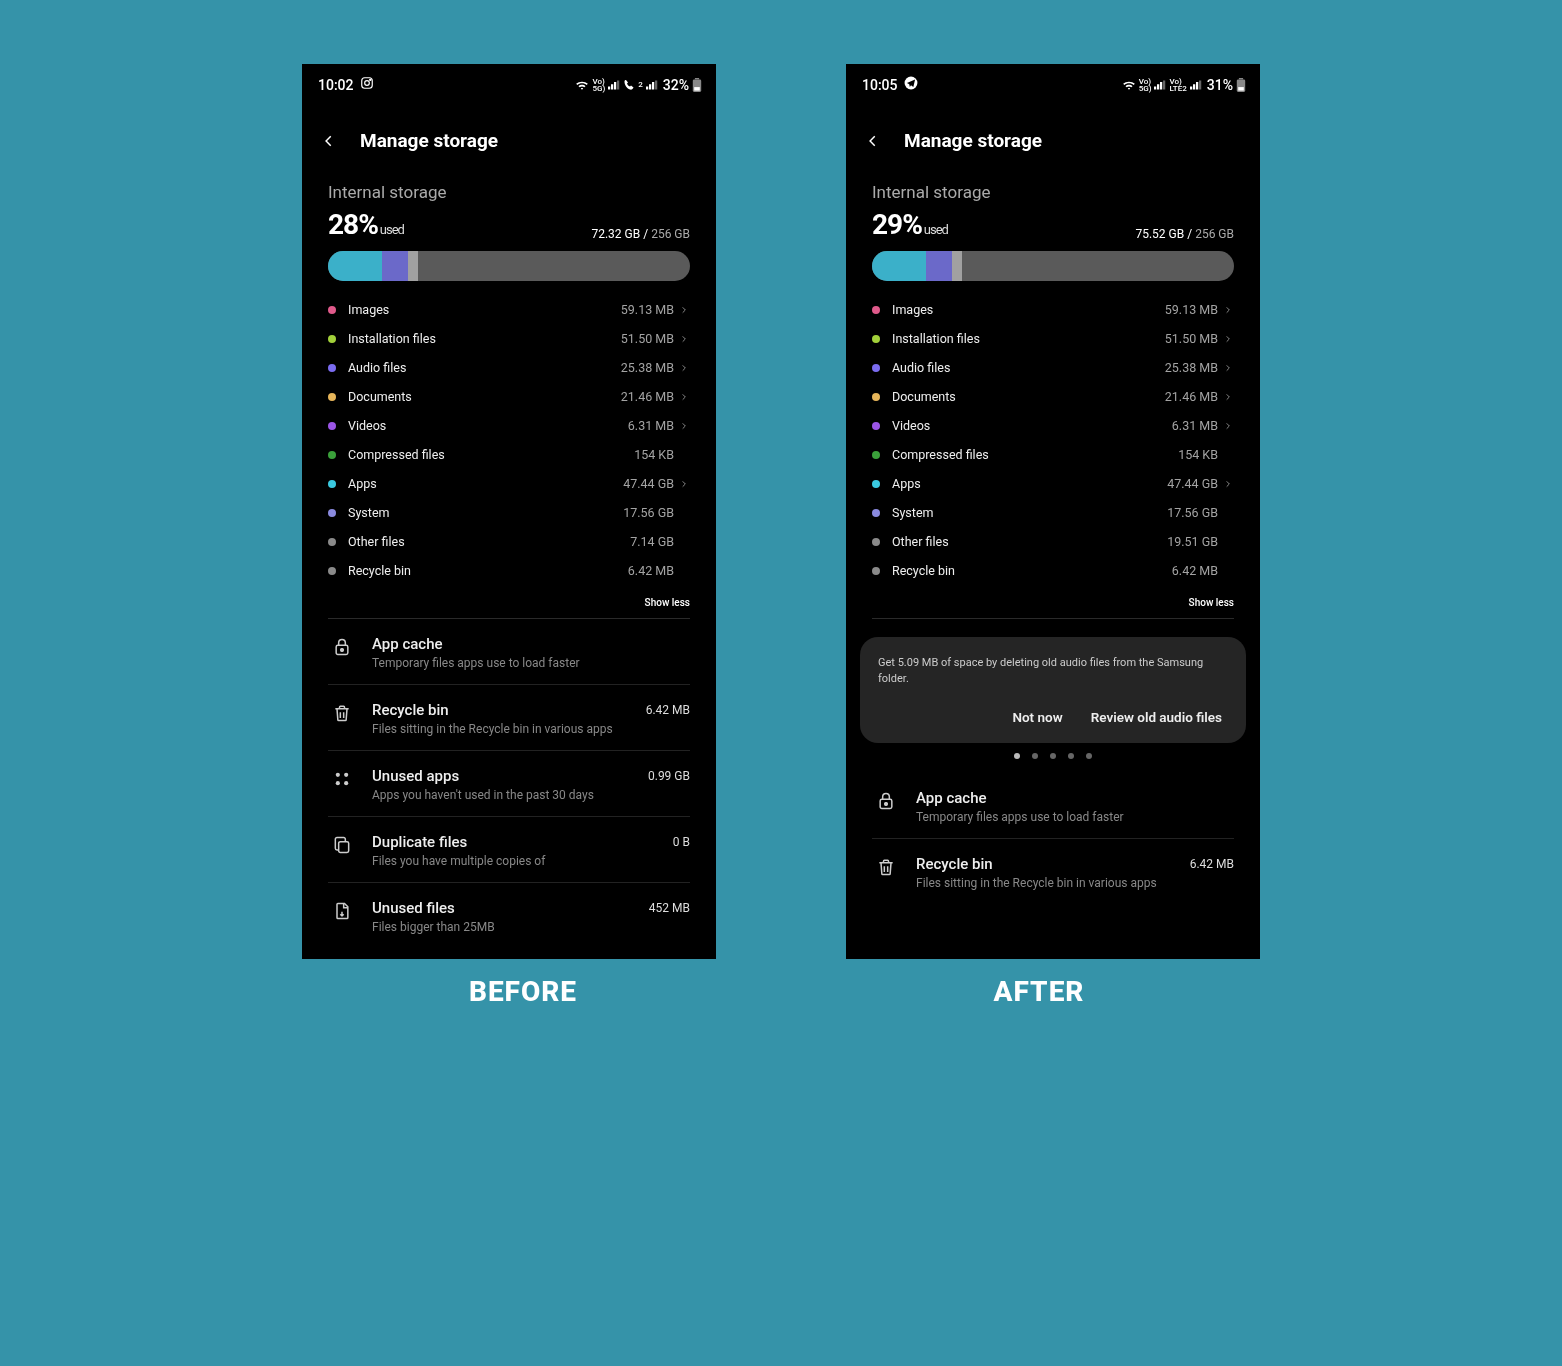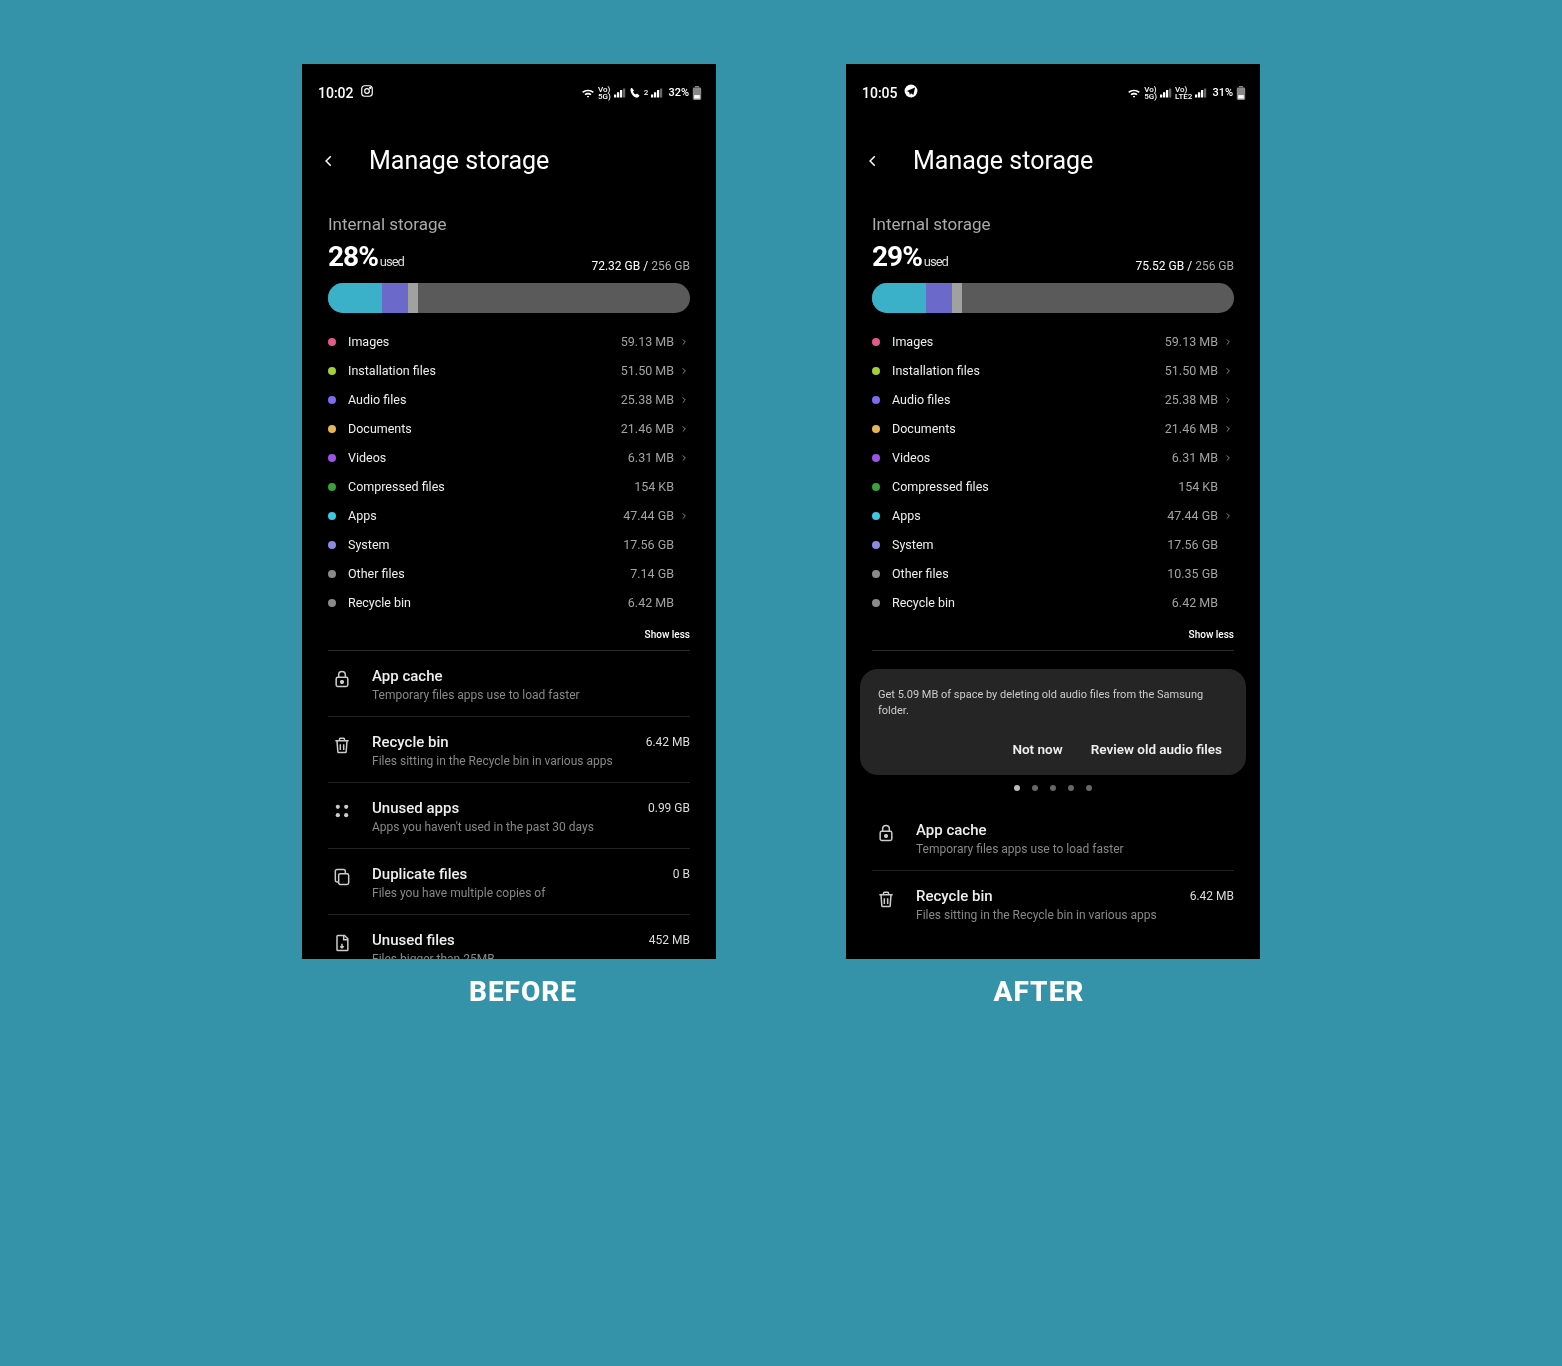--- a/index.html
+++ b/index.html
@@ -25,35 +25,35 @@
     background: #000;
     overflow: hidden;
     color: #fff;
     font-size: 13px;
     position: relative;
   }
   .status-bar {
     display: flex;
     justify-content: space-between;
     align-items: center;
-    padding: 20px 14px 6px 16px;
+    padding: 12px 14px 6px 16px;
     font-size: 14px;
     font-weight: 500;
   }
   .status-left { display:flex; align-items:center; gap:6px; }
   .status-right { display:flex; align-items:center; gap:3px; font-size:11px; }
   .status-right svg { vertical-align: middle; }
   .header {
     display: flex;
     align-items: center;
     gap: 14px;
     padding: 22px 18px 18px 18px;
   }
   .header .back { width:18px; height:18px; display:inline-flex; align-items:center; justify-content:center; }
-  .header h1 { font-size: 25px; font-weight: 400; margin:17px; }
+  .header h1 { font-size: 19px; font-weight: 700; margin:8px; }
   .section { padding: 0 14px; }
   .sub { color:#aaa; font-size:17px; margin:4px 12px 6px; }
   .percent-row { display:flex; justify-content:space-between; align-items:flex-end; margin:0 12px 10px; }
   .percent { font-size: 28px; font-weight:700; letter-spacing:-1px;}
   .percent small { font-size:13px; font-weight:400; color:#ddd; margin-left:2px;}
   .totals { font-size:12px; color:#fff; }
   .totals .cap { color:#aaa; }
   .bar {
     height: 30px;
     background:#5a5a5a;
@@ -96,21 +96,21 @@
     padding: 18px 18px 10px;
   }
   .card-msg { font-size:11px; color:#ccc; line-height:1.45;}
   .card-actions { display:flex; justify-content:flex-end; gap:28px; padding: 22px 6px 8px; font-size:13.5px; font-weight:600; color:#eee;}
   .dots { display:flex; gap:12px; justify-content:center; margin:6px 0 14px;}
   .dots span { width:6px; height:6px; border-radius:50%; background:#666;}
   .dots span.on{ background:#bbb;}
   .caption-row { display:flex; gap:102px; }
   .caption { width:414px; text-align:center; color:#fff; font-weight:800; font-size:28px; letter-spacing:1px;}
 
-  .battery-pct { font-size:11px; font-weight:500; margin-left:2px;}
+  .battery-pct { font-size:14px; font-weight:500; margin-left:2px;}
 </style>
 </head>
 <body>
 
 <div class="row">
 
   <div class="phone">
     <div class="status-bar">
       <div class="status-left">
         <span>10:02</span>
@@ -492,21 +492,21 @@
             <span class="cat-size">17.56 GB</span>
             <span class="chev hidden">
               <svg width="8" height="12" viewBox="0 0 24 24" fill="none" stroke="#888" stroke-width="3">
                 <path d="M8 4l8 8-8 8"></path>
               </svg>
             </span>
           </div>
           <div class="cat-row">
             <span class="dot" style="background:#8a8a8a"></span>
             <span class="cat-label">Other files</span>
-            <span class="cat-size">10.35 GB</span>
+            <span class="cat-size">19.51 GB</span>
             <span class="chev hidden">
               <svg width="8" height="12" viewBox="0 0 24 24" fill="none" stroke="#888" stroke-width="3">
                 <path d="M8 4l8 8-8 8"></path>
               </svg>
             </span>
           </div>
           <div class="cat-row">
             <span class="dot" style="background:#8a8a8a"></span>
             <span class="cat-label">Recycle bin</span>
             <span class="cat-size">6.42 MB</span>

